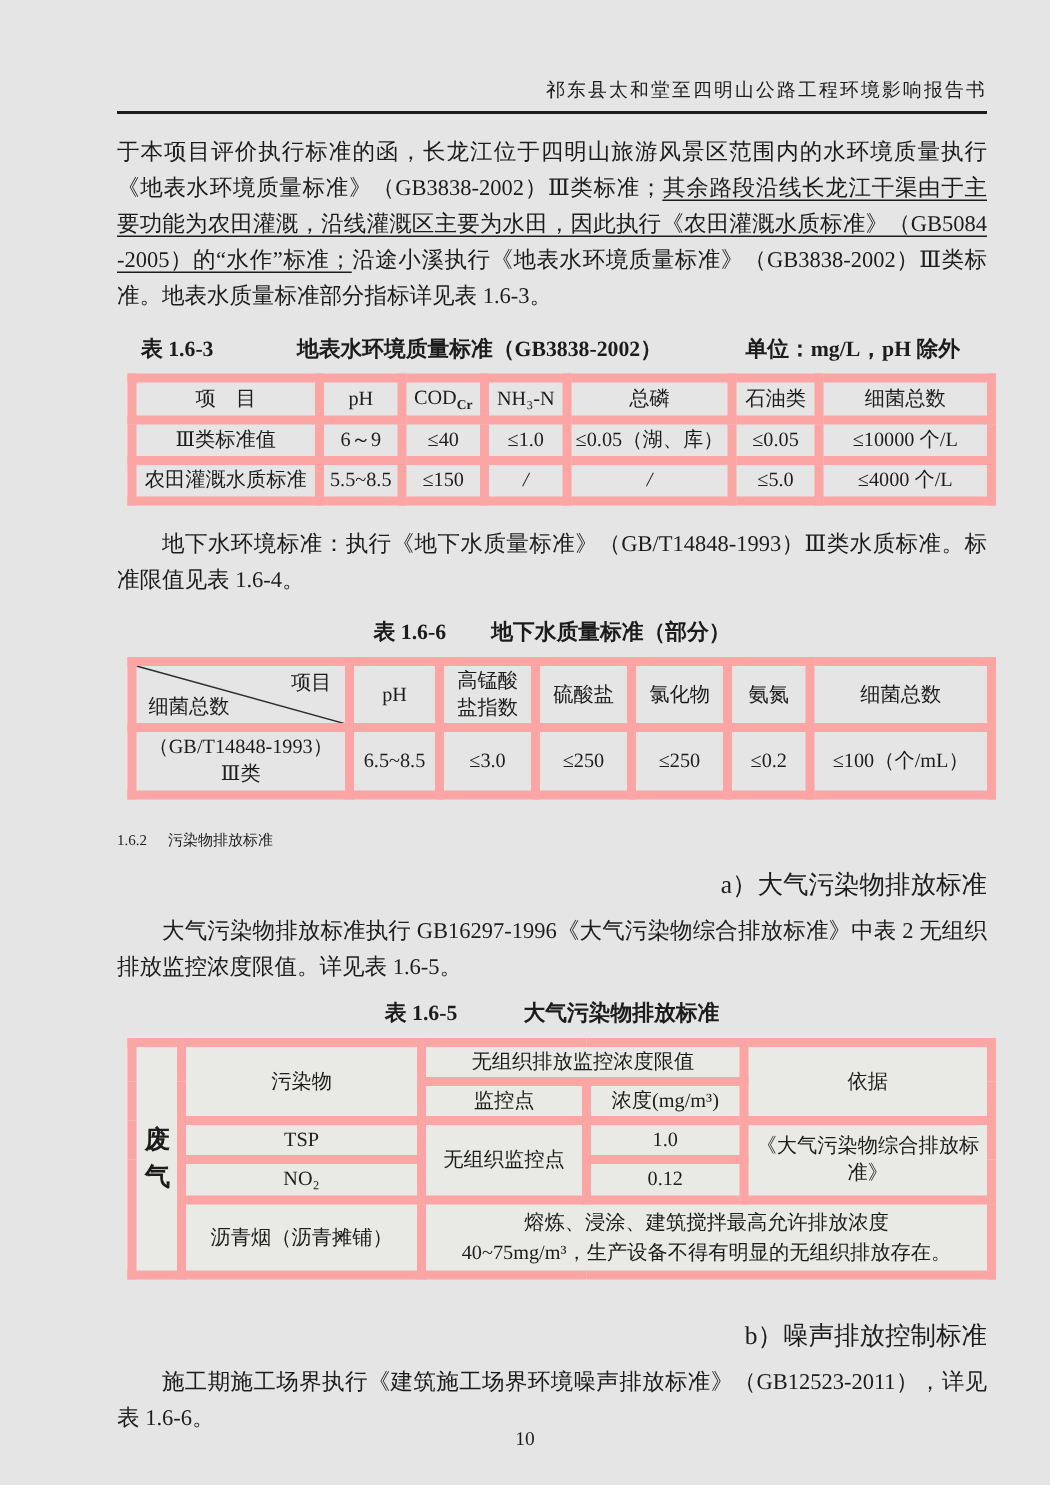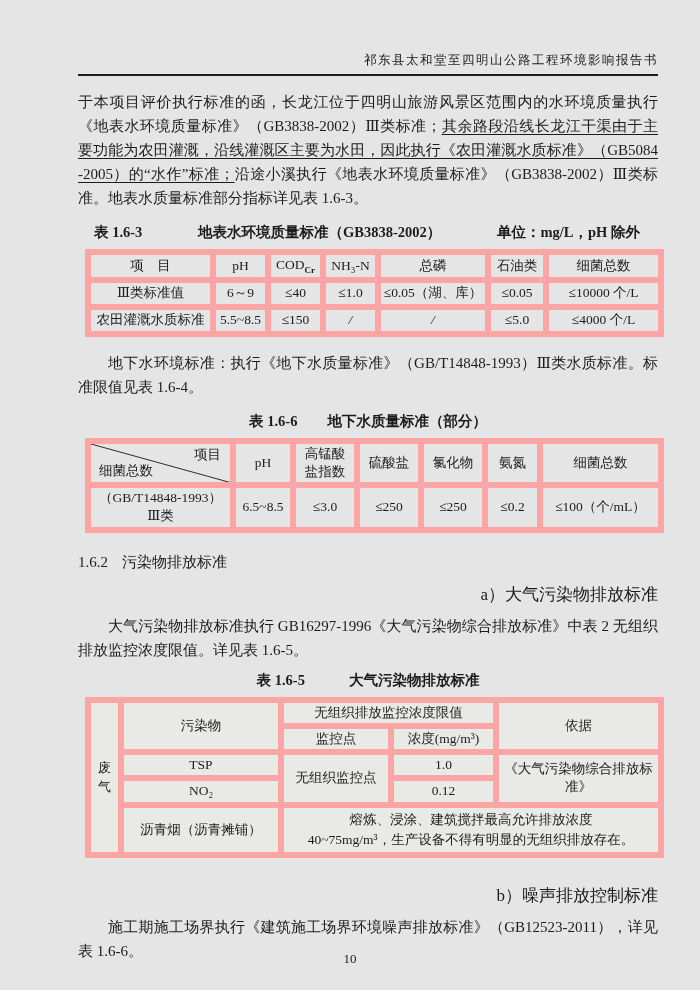--- a/index.html
+++ b/index.html
@@ -68,25 +68,25 @@
   .diag-top  { position:absolute; top:2px;  right:9px; font-size:13.5px; }
   .diag-bot  { position:absolute; bottom:2px; left:8px; font-size:13.5px; }
 
   
   #table5 td { background:#e9eae6; }
   #table5 .r1 td, #table5 .r2 td { height:23px; }
   #table5 .r3 td, #table5 .r4 td { height:26px; }
   #table5 .r5 td { height:44px; }
   .vtext {
     width:16px; margin:0 auto;
-    word-break:break-all; line-height:1.5; font-size:13px;
+    word-break:break-all; line-height:1.5; font-size:17px;font-weight:bold;
   }
   .note-cell { line-height:1.5; font-size:13.5px; padding:2px 23px; }
 
-  .heading { font-size:15px; margin-top:20px; }
+  .heading { font-size:10px; margin-top:20px; }
   .heading .num { margin-right:14px; }
   .subhead { font-size:17px; margin-top:11px; text-indent:2em;text-align:right; }
 
   .page-number {
     position:absolute; left:0; right:0; top:951px;
     text-align:center; font-size:13px;
   }
 </style>
 </head>
 <body>

